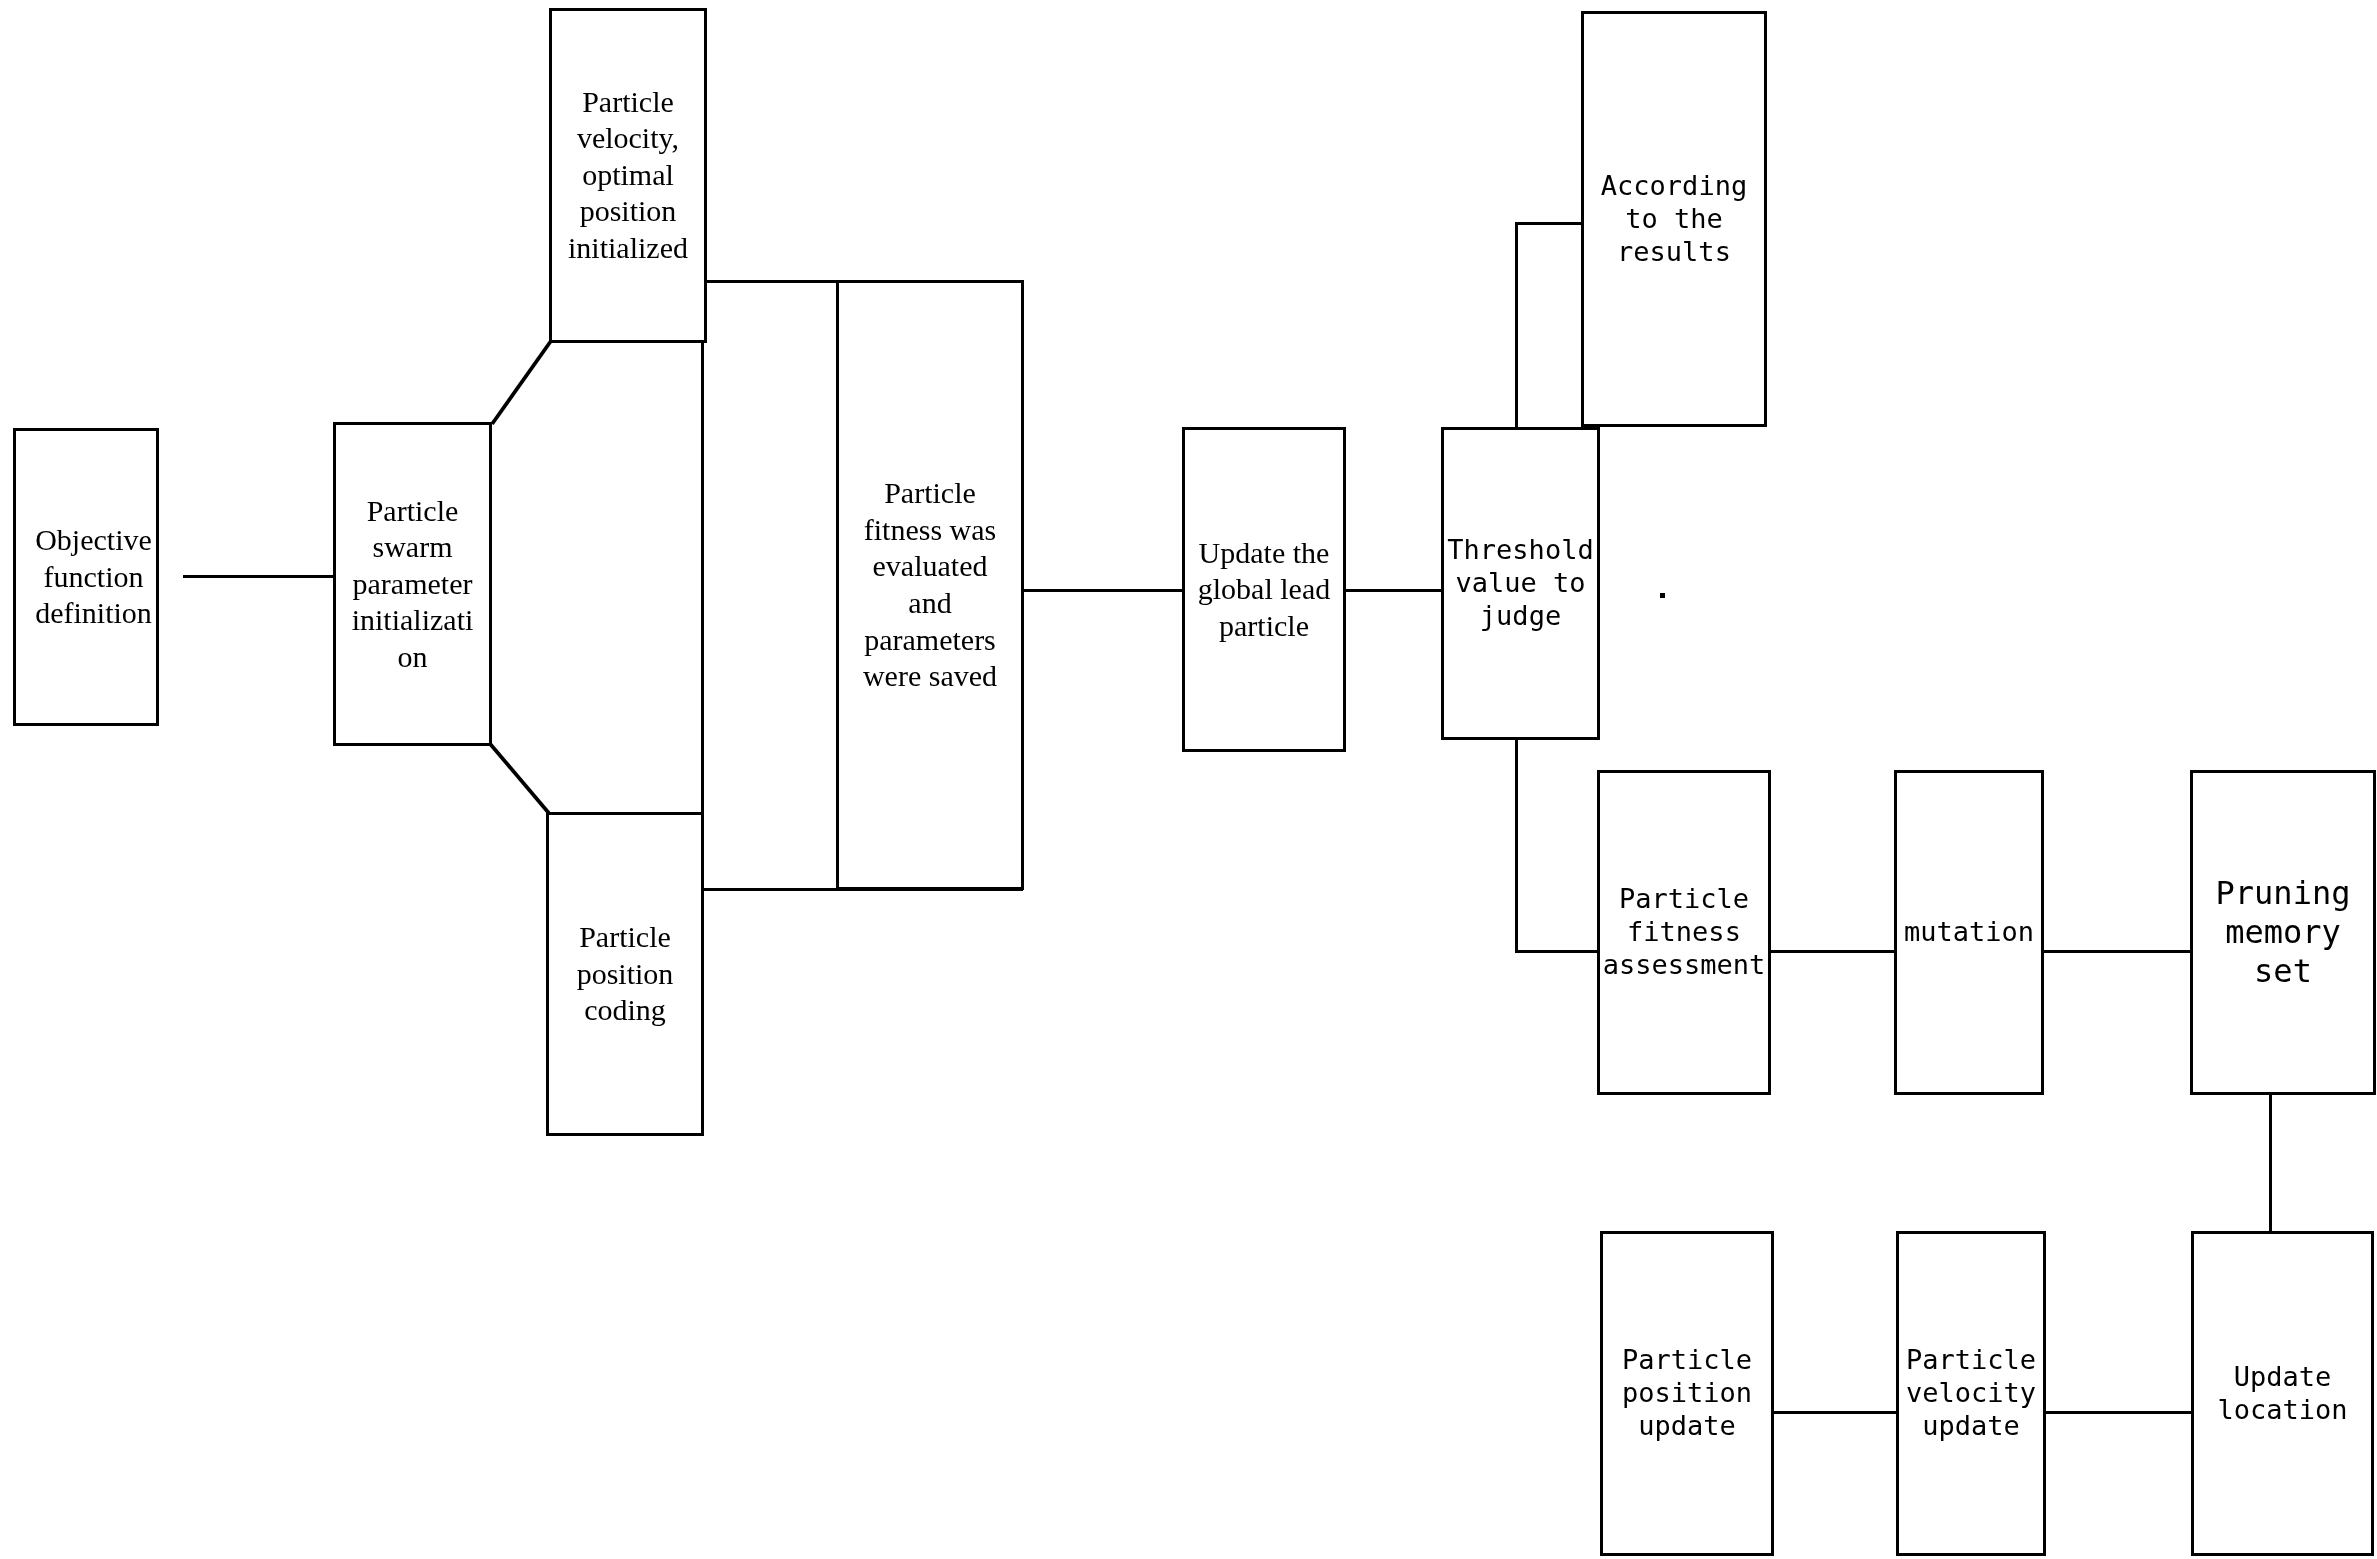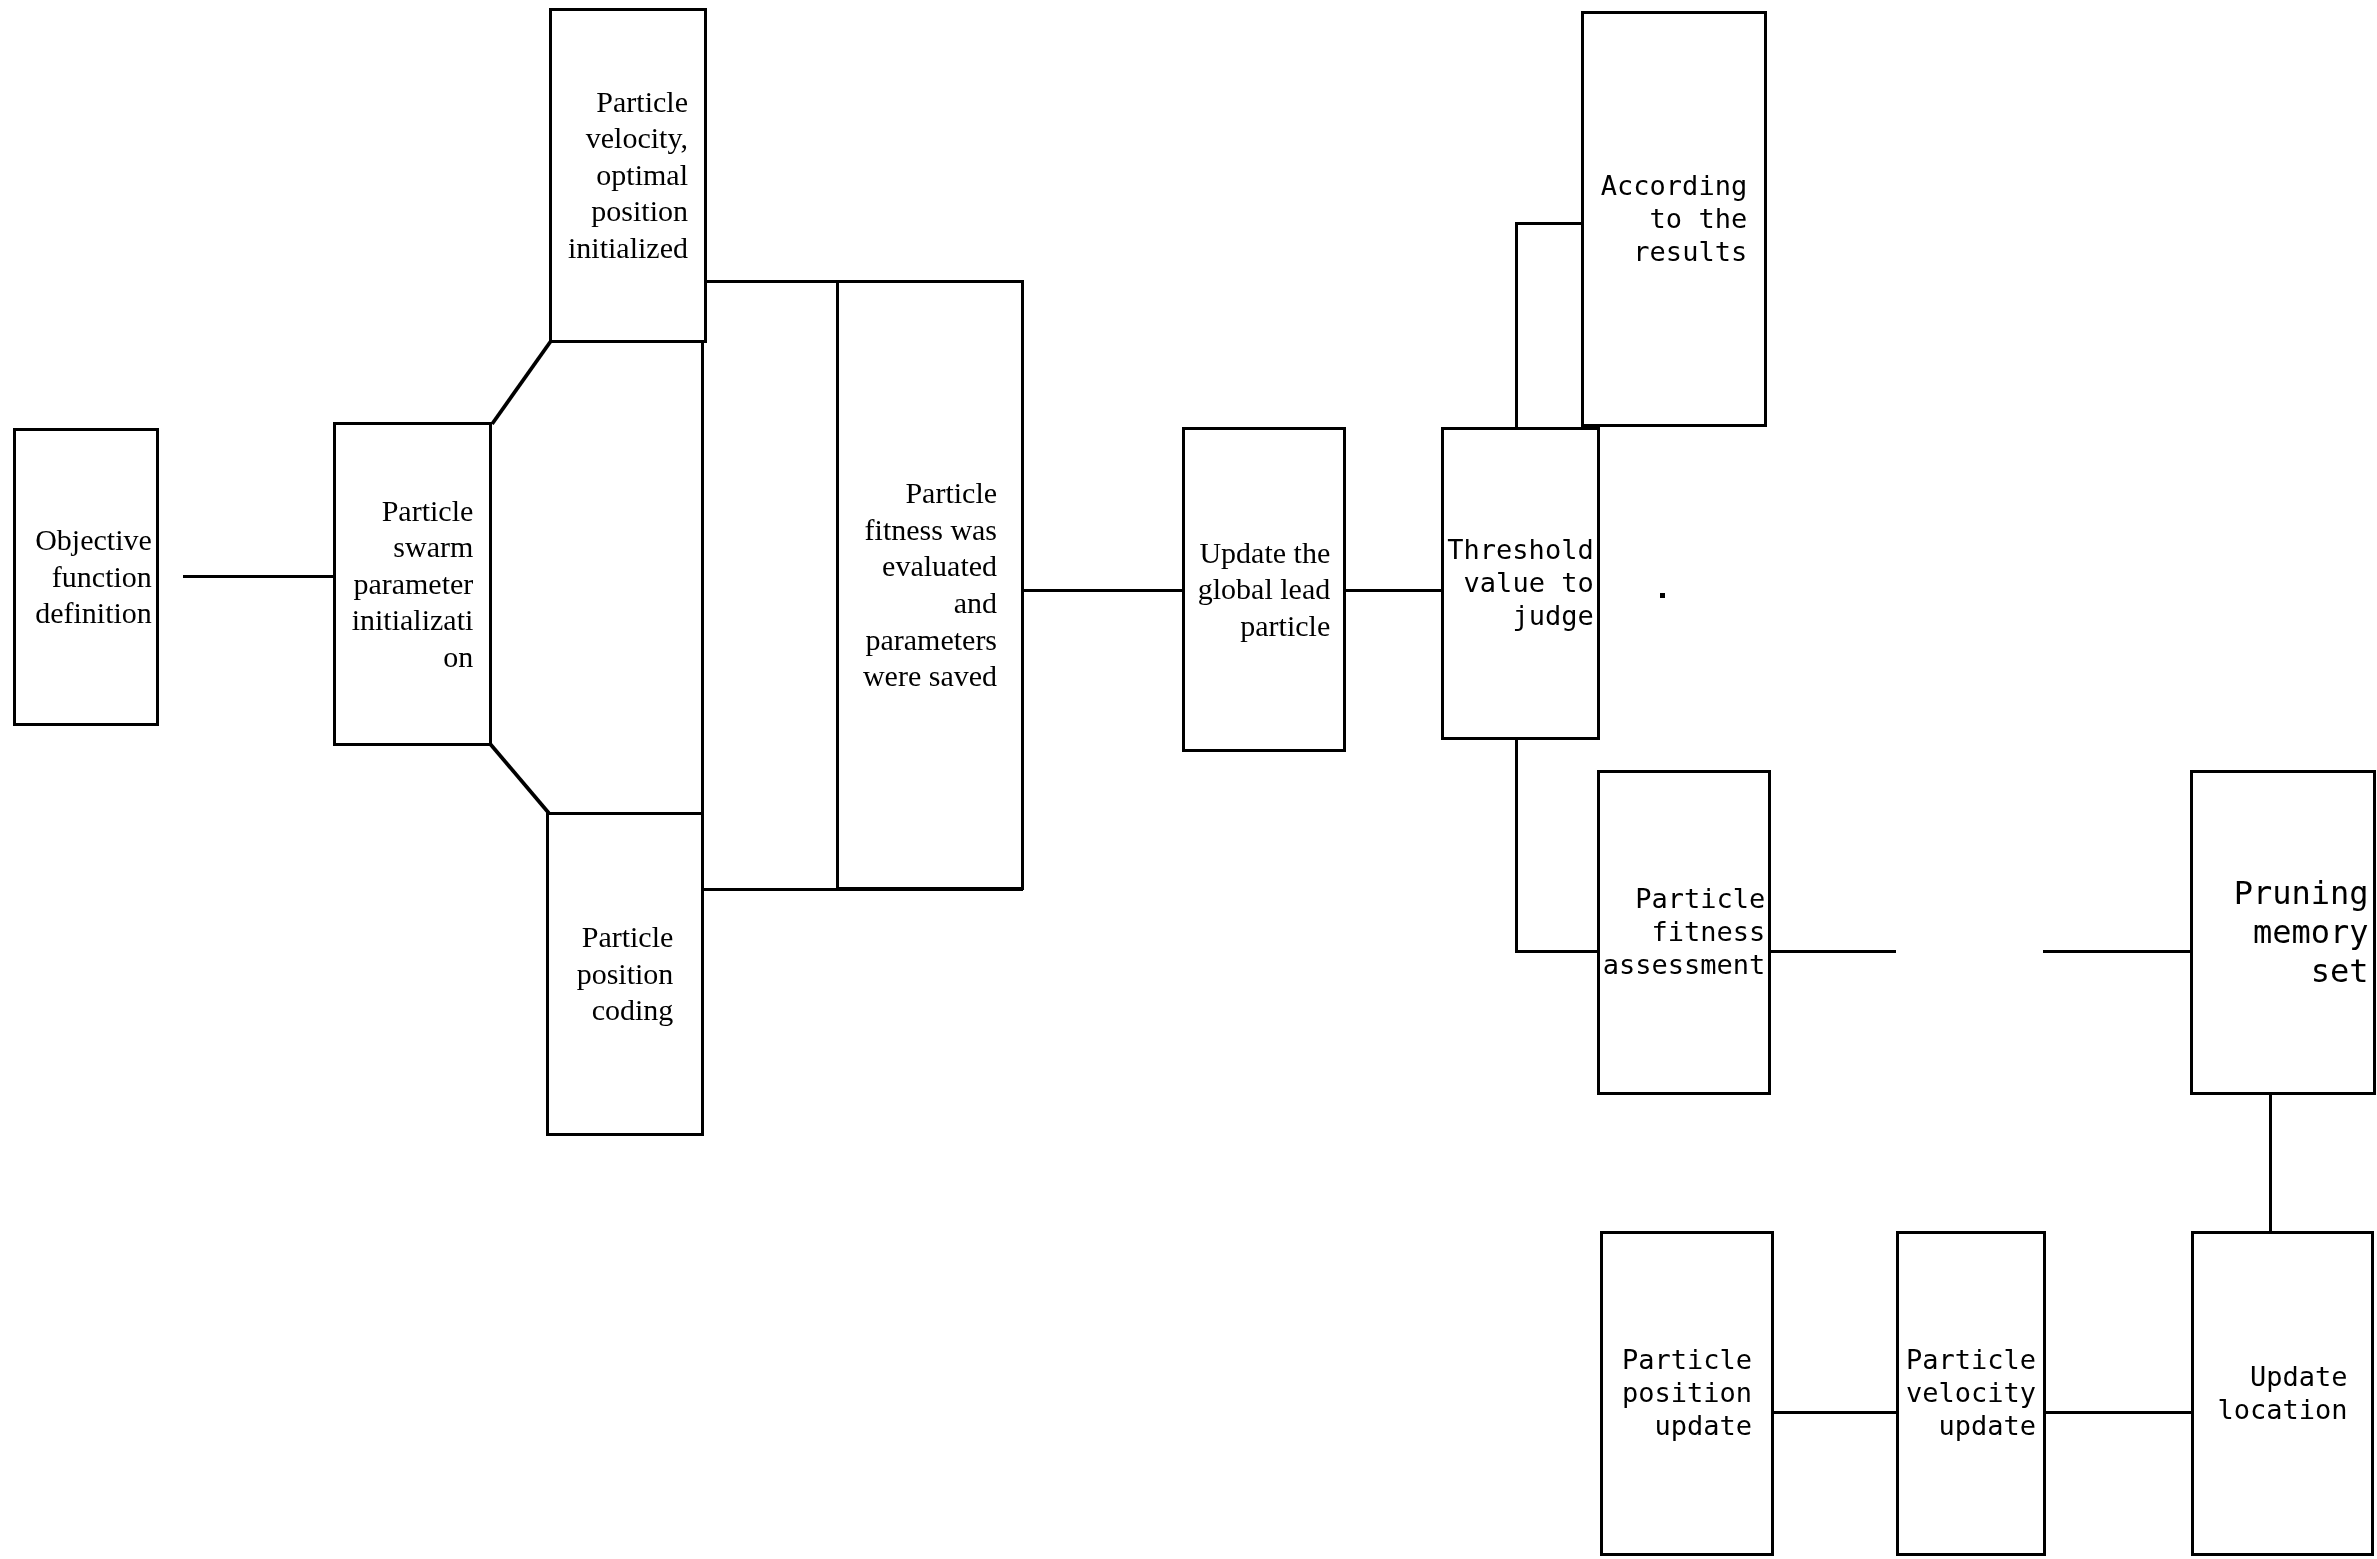--- a/index.html
+++ b/index.html
@@ -16,21 +16,21 @@
     font-family: "Liberation Serif", "DejaVu Serif", serif;
   }
   .node {
     position: absolute;
     box-sizing: border-box;
     border: 3px solid #000000;
     background: #ffffff;
     display: flex;
     align-items: center;
     justify-content: center;
-    text-align: right;
+    text-align: center;
     color: #000000;
     z-index: 5;
   }
   .node .label {
     display: block;
     line-height: 1.22;
     padding: 0 4.5px;
     white-space: pre-line;
   }
   
@@ -168,20 +168,23 @@
 to the
 results</span>
   </div>
 
   <div class="node mono" style="left:1597px; top:770px; width:174px; height:325px;">
     <span class="label">Particle
 fitness
 assessment</span>
   </div>
 
+  <div class="node mono" style="left:1894px; top:770px; width:150px; height:325px;">
+    <span class="label">mutation</span>
+  </div>
 
   <div class="node mono small" style="left:2190px; top:770px; width:186px; height:325px;">
     <span class="label">Pruning
 memory set</span>
   </div>
 
   <div class="node mono" style="left:1600px; top:1231px; width:174px; height:325px;">
     <span class="label">Particle
 position
 update</span>

